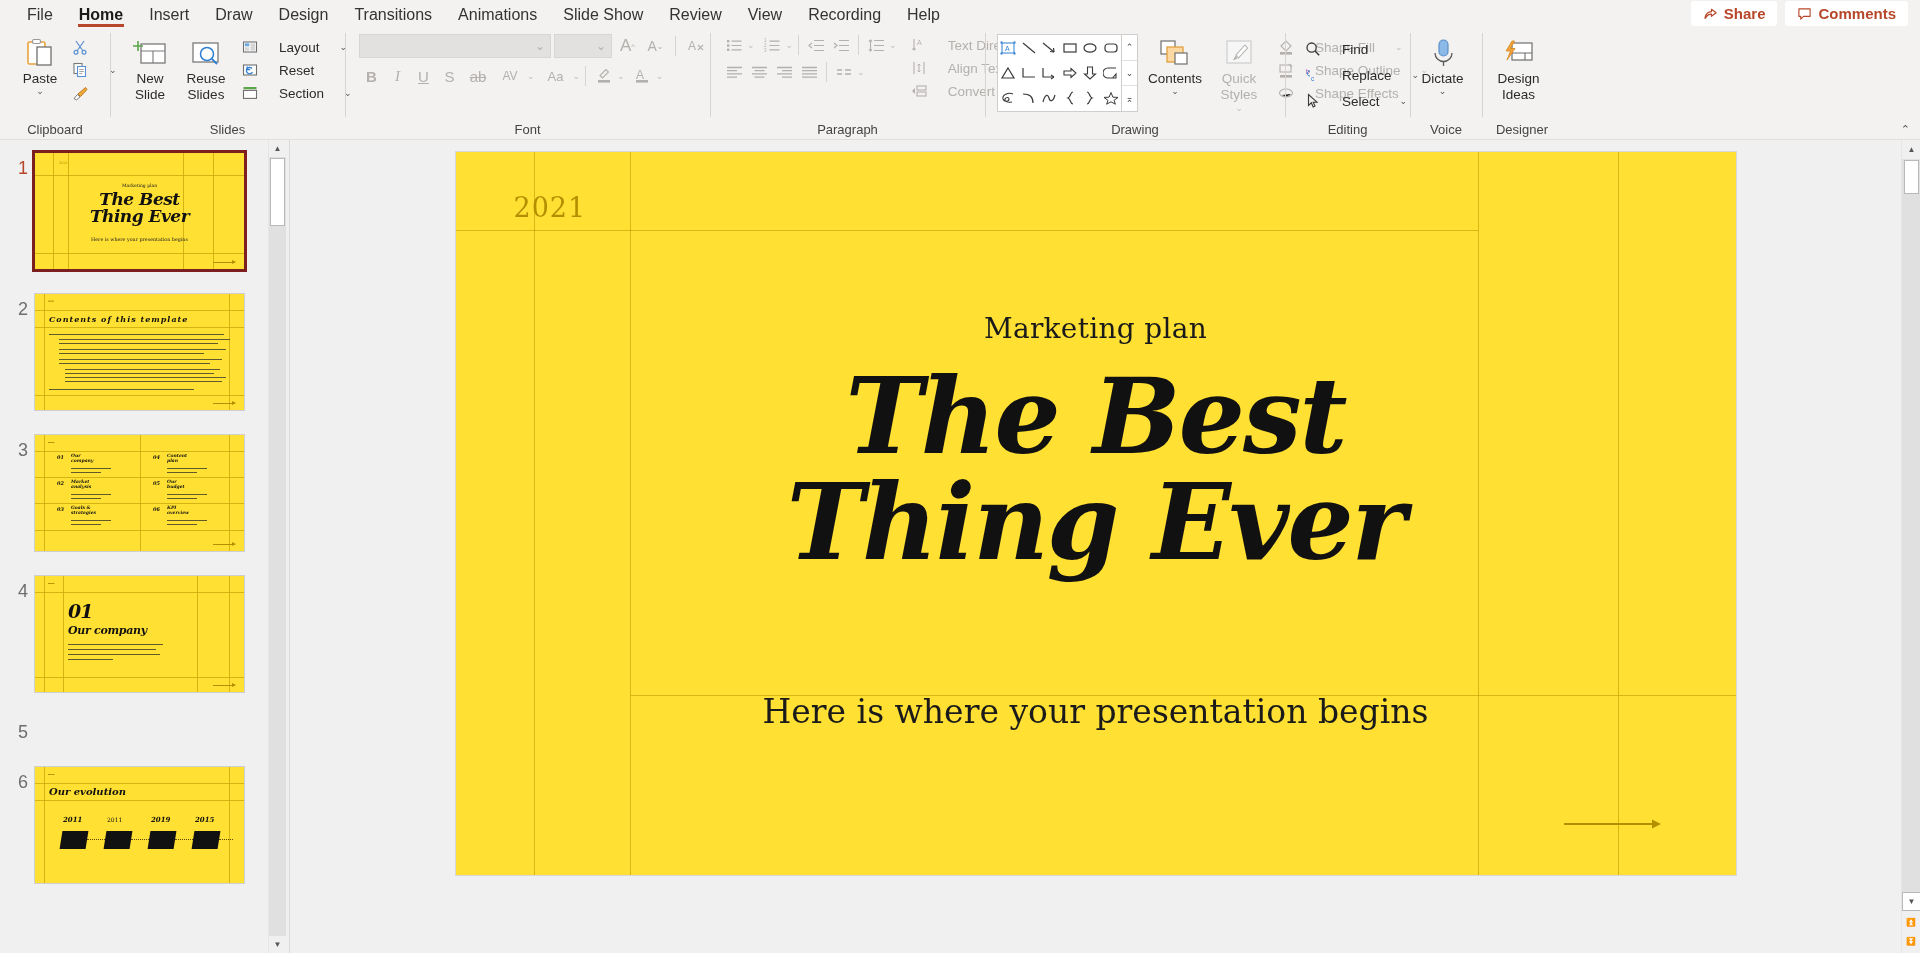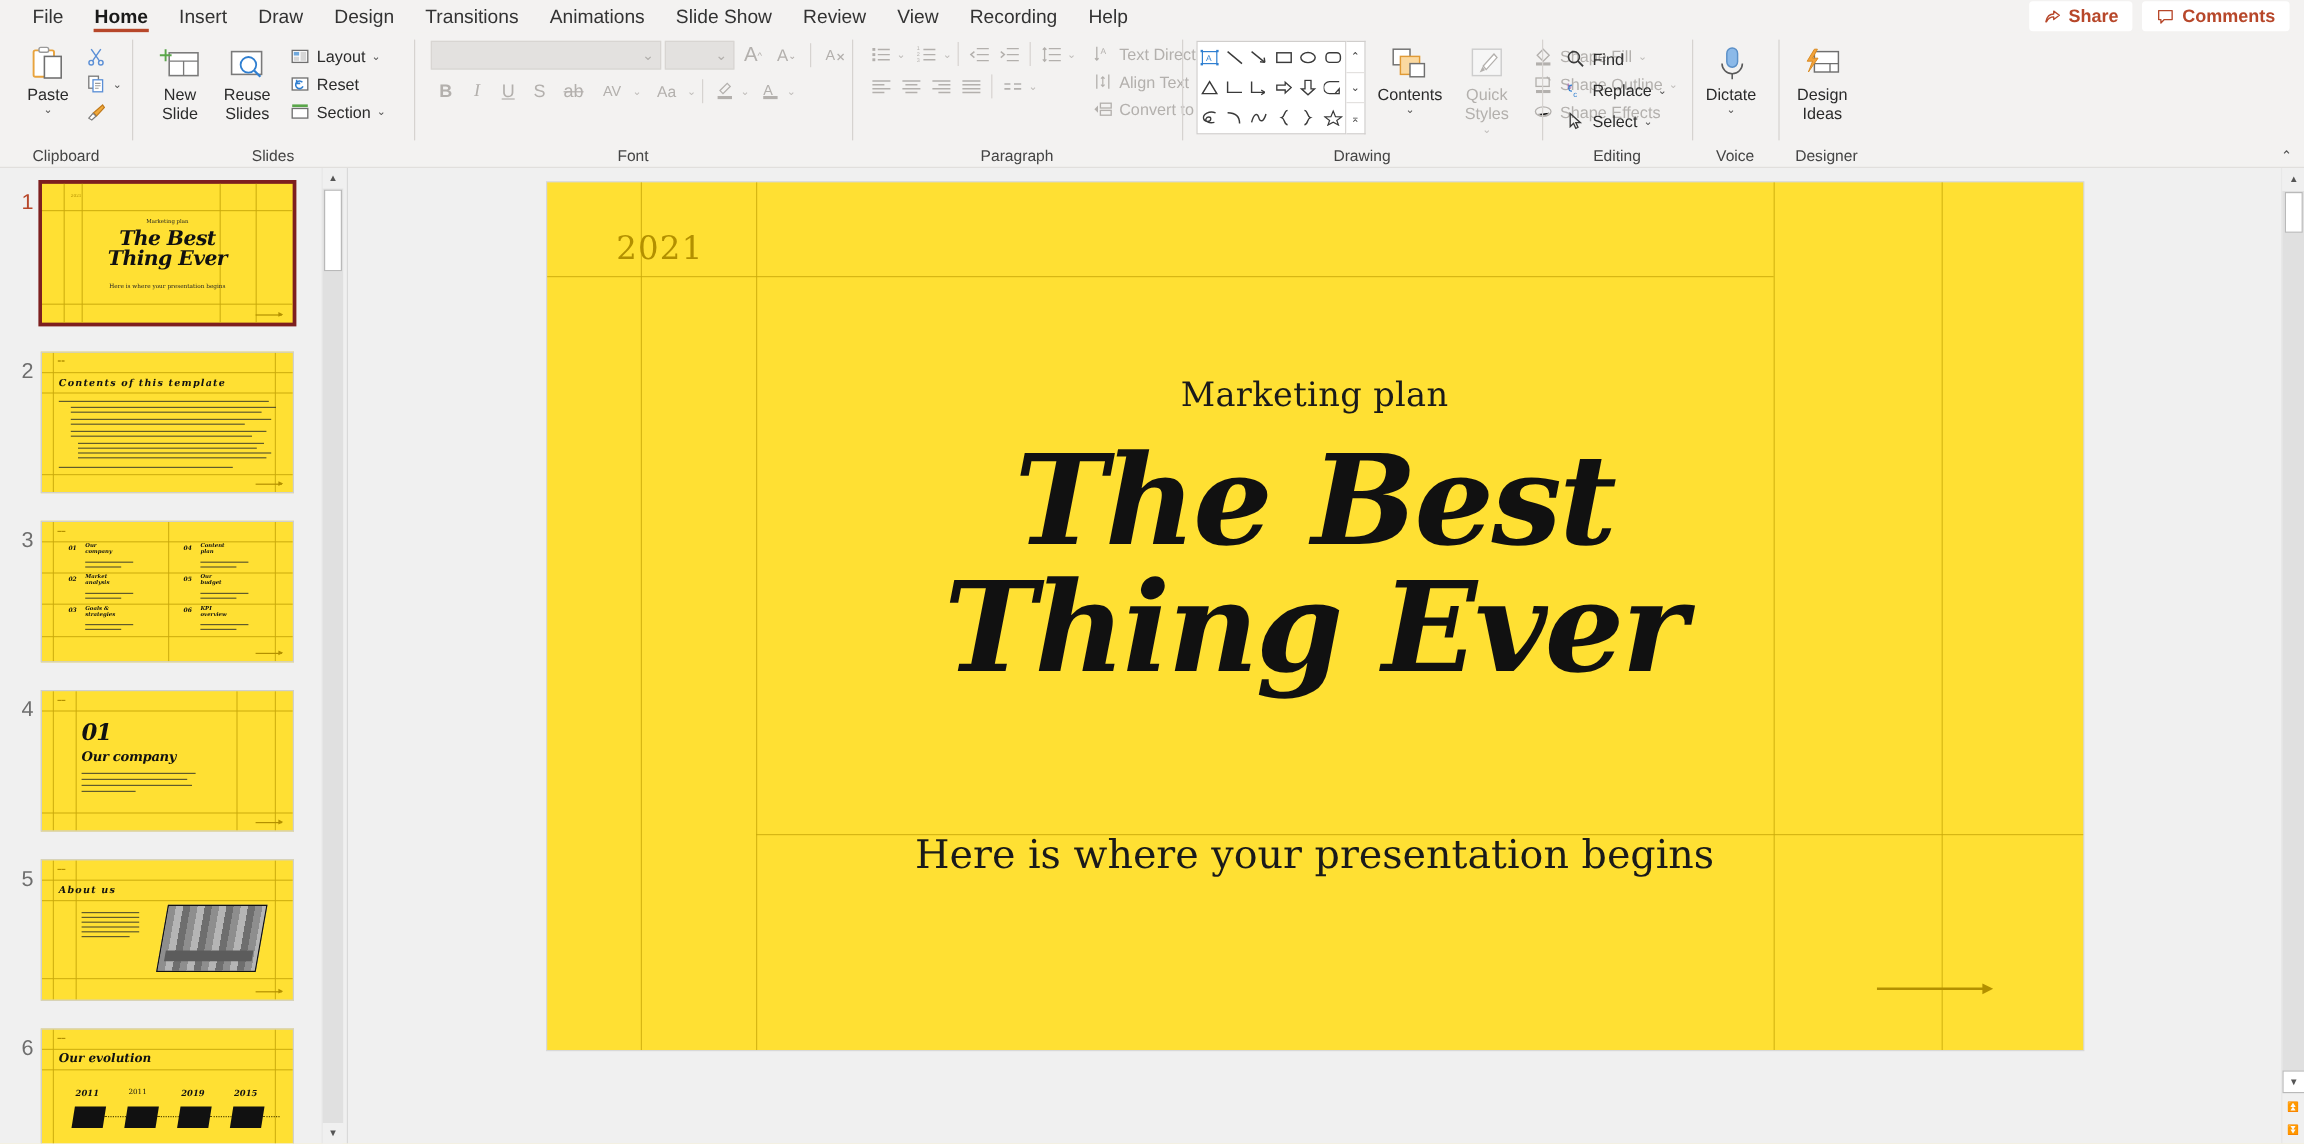--- a/index.html
+++ b/index.html
@@ -74,21 +74,21 @@
     cursor:default; text-align:center;
   }
   .bigbtn .ico { height:34px; display:flex; align-items:center; justify-content:center; }
   .bigbtn .lbl { white-space: pre-line; }
   .bigbtn.disabled { color:#b3b0ad; }
   .caret { font-size:9px; line-height:8px; opacity:.8; }
 
   
   .smallcol { display:flex; flex-direction:column; gap:1px; }
   .smallbtn {
-    display:flex; align-items:center; gap:5px;
+    display:flex; align-items:center; gap:20px;
     font-size:13.5px; color:#2b2b2b; padding:2px 5px;
     border-radius:2px; cursor:default; white-space:nowrap;text-align:center;
   }
   .smallbtn.disabled { color:#b3b0ad; }
   .icon-sq { width:18px; height:18px; flex:none; display:flex; align-items:center; justify-content:center; }
 
   
   .fontrow1 { display:flex; align-items:center; gap:3px; }
   .fontrow2 { display:flex; align-items:center; gap:1px; margin-top:6px; }
   .combo {
@@ -918,43 +918,20 @@
             <div class="t-line" style="left:33px; width:88px; top:73px"></div>
             <div class="t-line" style="left:33px; width:92px; top:78px"></div>
             <div class="t-line" style="left:33px; width:45px; top:83px"></div>
             <div class="t-arrow"></div>
           </div>
         </div>
       </div>
 
       <div class="thumbrow">
         <div class="thumbnum">5</div>
-        <div class="thumb">
-          <div class="thumb-inner">
-            <div class="t-vline" style="left:9px"></div>
-            <div class="t-vline" style="left:28px"></div>
-            <div class="t-vline" style="left:194px"></div>
-            <div class="t-hline" style="top:16px"></div>
-            <div class="t-hline" style="top:33px"></div>
-            <div class="t-hline" style="top:98px"></div>
-            <div style="position:absolute;left:13px;top:5px;font-size:3.2px;color:#b39000">▬▬</div>
-            <div style="position:absolute;left:14px;top:19px;font-size:8px;font-family:'DejaVu Serif',serif;font-weight:bold;font-style:italic;letter-spacing:1px;color:#111">About us</div>
-            <div class="t-line" style="left:33px; width:48px; top:43px"></div>
-            <div class="t-line" style="left:33px; width:48px; top:47px"></div>
-            <div class="t-line" style="left:33px; width:48px; top:51px"></div>
-            <div class="t-line" style="left:33px; width:48px; top:55px"></div>
-            <div class="t-line" style="left:33px; width:48px; top:59px"></div>
-            <div class="t-line" style="left:33px; width:40px; top:63px"></div>
-            <div style="position:absolute;left:100px;top:37px;width:83px;height:56px;background:#9a9a9a;border:1.5px solid #111;transform:skewX(-10deg);overflow:hidden">
-              <div style="position:absolute;inset:0;background:repeating-linear-gradient(90deg,#8e8e8e 0 6px,#b5b5b5 6px 12px,#6e6e6e 12px 18px)"></div>
-              <div style="position:absolute;left:4px;bottom:8px;right:4px;height:9px;background:#5c5c5c"></div>
-            </div>
-            <div class="t-arrow"></div>
-          </div>
-        </div>
       </div>
 
       <div class="thumbrow">
         <div class="thumbnum">6</div>
         <div class="thumb">
           <div class="thumb-inner">
             <div class="t-vline" style="left:9px"></div>
             <div class="t-vline" style="left:194px"></div>
             <div class="t-hline" style="top:16px"></div>
             <div class="t-hline" style="top:33px"></div>

